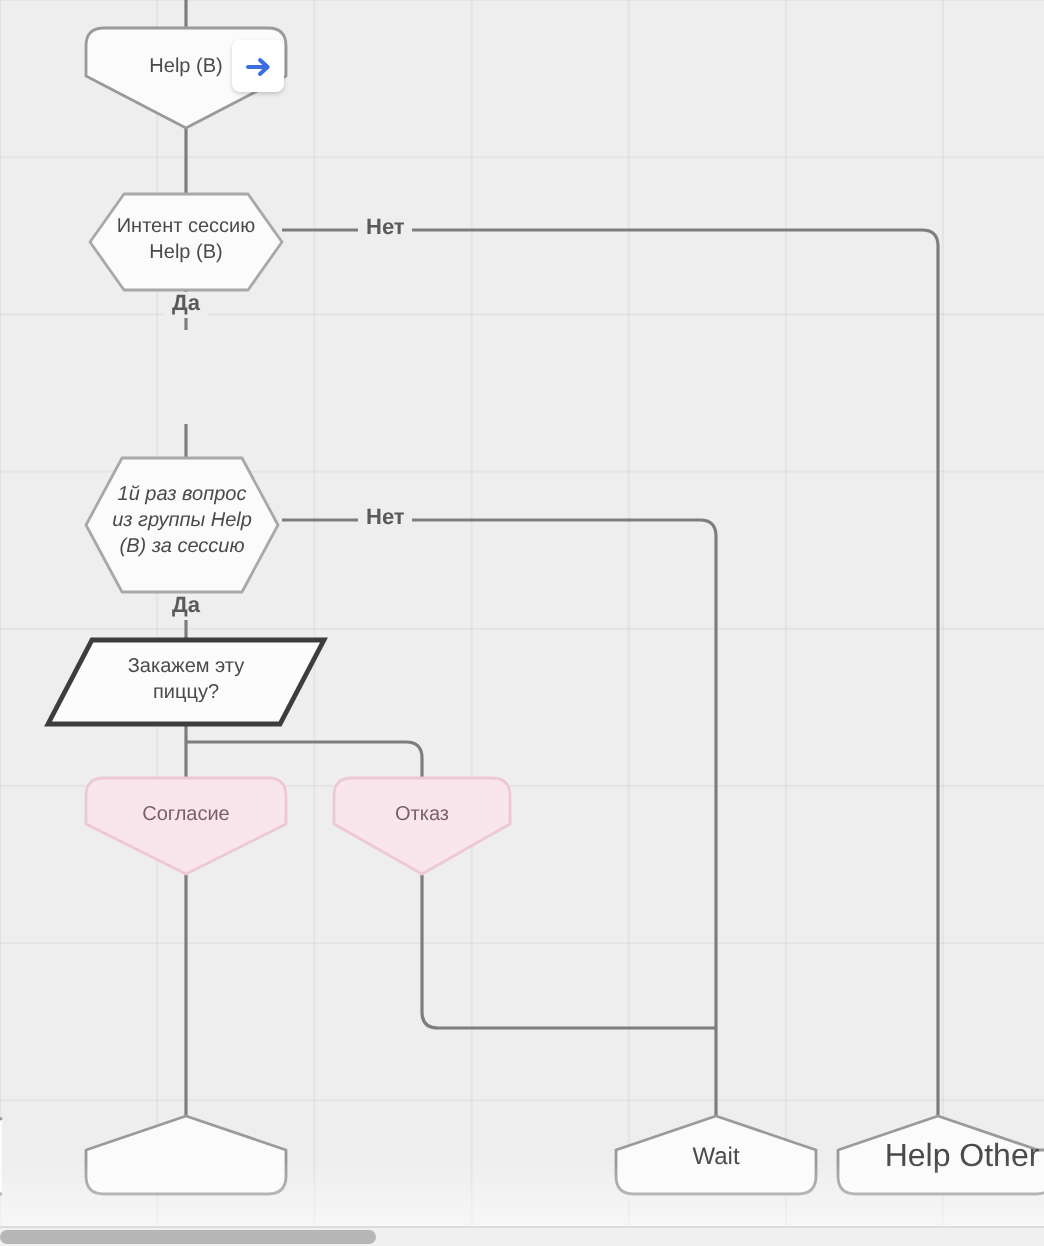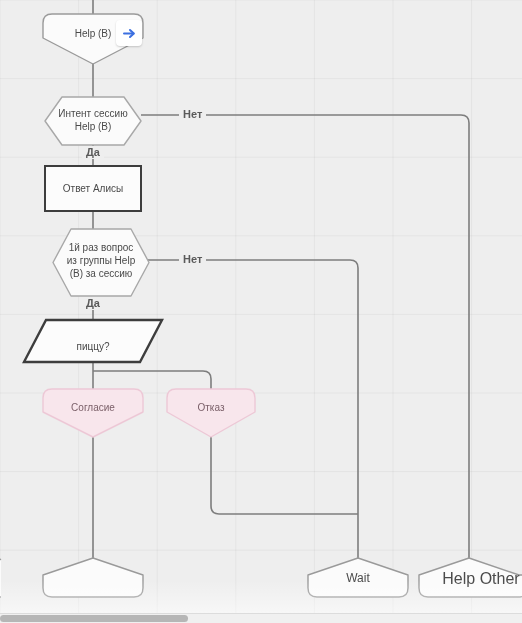--- a/index.html
+++ b/index.html
@@ -127,41 +127,39 @@
       <path class="hex-path" d="M1,25 L18,1 L80,1 L97,25 L80,49 L18,49 Z"></path>
     </svg>
     <div class="nlabel" style="top:11px;">Интент сессию</div>
     <div class="nlabel" style="top:24px;">Help (B)</div>
   </div>
 
   <div class="edge-label" style="left:82px;top:146px;">Да</div>
 
   <div class="edge-label" style="left:179px;top:108px;">Нет</div>
 
-  <div class="node rect-node" style="left:44px;top:165px;width:98px;height:47px;">
-    <div class="nlabel" style="top:15px;">Ответ Алисы</div>
-  </div>
-
-  <div class="node" style="left:52px;top:228px;width:98px;height:69px;">
+
+  <div class="node" style="left:42px;top:228px;width:98px;height:69px;font-style:italic;">
     <svg width="98" height="69" class="shield-svg">
       <path class="hex-path" d="M1,34.5 L19,1 L79,1 L97,34.5 L79,68 L19,68 Z"></path>
     </svg>
     <div class="nlabel" style="top:13px;">1й раз вопрос</div>
     <div class="nlabel" style="top:26px;">из группы Help</div>
     <div class="nlabel" style="top:39px;">(B) за сессию</div>
   </div>
 
   <div class="edge-label" style="left:82px;top:297px;">Да</div>
 
   <div class="edge-label" style="left:179px;top:253px;">Нет</div>
 
   <div class="node" style="left:22px;top:318px;width:142px;height:46px;">
     <svg width="142" height="46" class="shield-svg">
       <path class="para-path" d="M2,44 L24,2 L140,2 L118,44 Z"></path>
     </svg>
+    <div class="nlabel" style="top:9px;">Закажем эту</div>
     <div class="nlabel" style="top:22px;">пиццу?</div>
   </div>
 
   <div class="node" style="left:42px;top:388px;width:102px;height:50px;">
     <svg width="102" height="50" class="shield-svg">
       <path class="shield-path pink" d="M1,10 Q1,1 10,1 L92,1 Q101,1 101,10 L101,24 L51,49 L1,24 Z"></path>
     </svg>
     <div class="nlabel" style="top:13px;color:#7b6069;">Согласие</div>
   </div>
 

